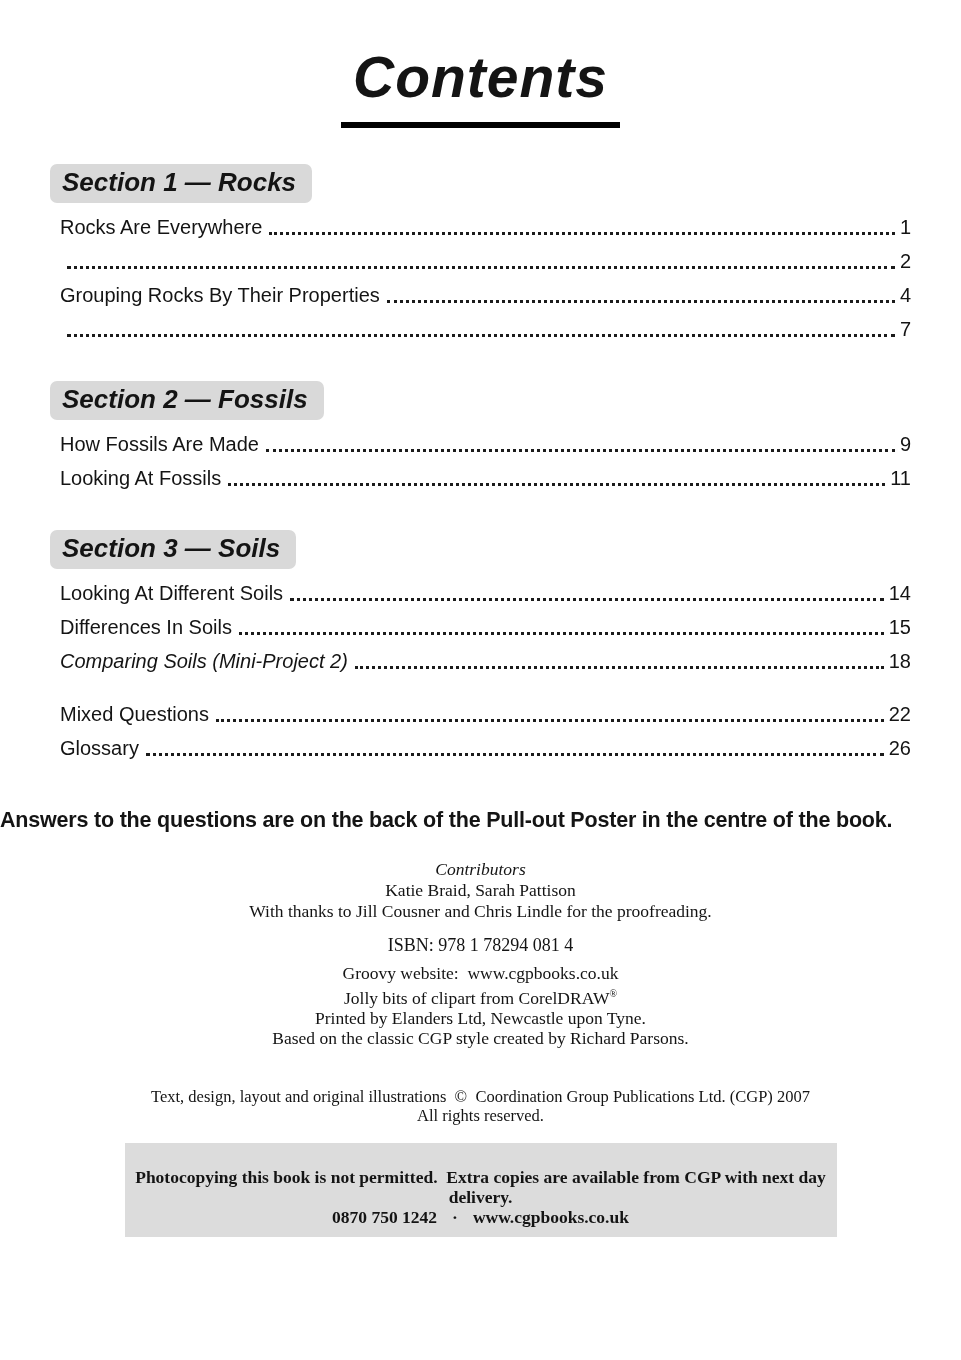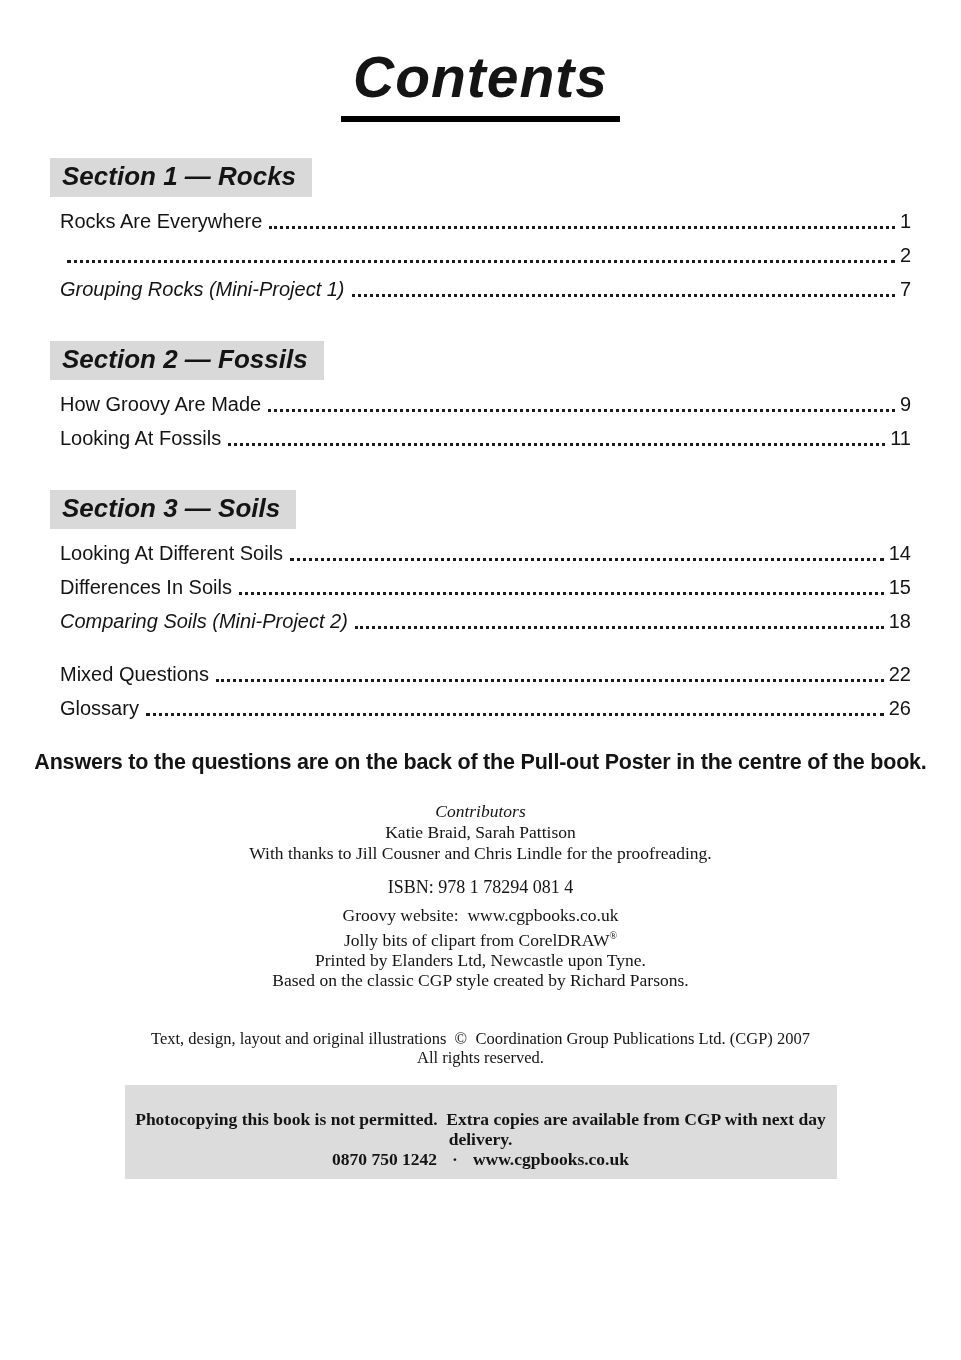--- a/index.html
+++ b/index.html
@@ -10,50 +10,50 @@
   }
   *{box-sizing:border-box;}
   html,body{margin:0;padding:0;}
   body{
     width:961px;height:1360px;background:#ffffff;overflow:hidden;
     font-family:"Liberation Sans",sans-serif;color:var(--ink);
   }
   
   .title-wrap{text-align:center;margin-top:44px;}
   .title{
-    display:inline-block;margin:0;padding:0 12px 6px;
+    display:inline-block;margin:0;padding:0 12px 12px;
     font-size:57px;font-style:italic;font-weight:bold;letter-spacing:1px;
     border-bottom:6px solid #000;
   }
   
   #toc{margin-top:36px;}
   .toc-section{margin-top:0;}
   #toc .toc-section + .toc-section{margin-top:40px;}
   .section-heading{
     display:inline-block;background:var(--heading-bg);
     font-size:26px;font-weight:bold;font-style:italic;
-    padding:3px 16px 5px 12px;margin:0 0 13px 50px;
+    padding:3px 16px 5px 12px;margin:0 0 13px 50px;border-radius:7px;
   }
   .toc-row{
     display:flex;align-items:baseline;
     margin:0 50px 11px 60px;font-size:20px;line-height:23px;
   }
   .toc-row .lbl{white-space:nowrap;}
   .toc-row .lbl.italic{font-style:italic;}
   .toc-row .leader{flex:1;position:relative;align-self:stretch;}
   .toc-row .leader::after{
     content:"";position:absolute;left:7px;right:5px;bottom:4px;
     border-bottom:3px dotted var(--dots);
   }
   .toc-row .pg{white-space:nowrap;}
   #extra{margin-top:30px;}
   
   .answers{
-    text-align:center;font-weight:bold;font-size:21.5px;
-    letter-spacing:-0.2px;margin:30px 0 0;
+    font-weight:bold;font-size:21.5px;
+    letter-spacing:-0.2px;margin:48px 0 0;
   }
   
   .pub{
     text-align:center;margin-top:26px;
     font-family:"Liberation Serif","DejaVu Serif",serif;
   }
   .pub-main{font-size:22px;line-height:26px;}
   .pub-it{font-style:italic;font-size:17.5px;line-height:21px;margin-top:4px;}
   .pub-line{font-size:17.5px;line-height:20.5px;}
   .isbn{font-size:18px;line-height:21px;margin-top:14px;margin-bottom:7px;}
@@ -85,26 +85,29 @@
 
   <div id="toc">
       <div class="toc-section"><div class="section-heading">Section 1 — Rocks</div><div class="toc-row">
           <span class="lbl">Rocks Are Everywhere</span>
           <span class="leader"></span>
           <span class="pg">1</span>
         </div><div class="toc-row">
           <span class="leader"></span>
           <span class="pg">2</span>
         </div><div class="toc-row">
-          <span class="lbl italic">Grouping Rocks (Mini-Project 1)</span>
+          <span class="lbl">Grouping Rocks By Their Properties</span>
+          <span class="leader"></span>
+          <span class="pg">4</span>
+        </div><div class="toc-row">
           <span class="leader"></span>
           <span class="pg">7</span>
         </div></div>
       <div class="toc-section"><div class="section-heading">Section 2 — Fossils</div><div class="toc-row">
-          <span class="lbl">How Groovy Are Made</span>
+          <span class="lbl">How Fossils Are Made</span>
           <span class="leader"></span>
           <span class="pg">9</span>
         </div><div class="toc-row">
           <span class="lbl">Looking At Fossils</span>
           <span class="leader"></span>
           <span class="pg">11</span>
         </div></div>
       <div class="toc-section"><div class="section-heading">Section 3 — Soils</div><div class="toc-row">
           <span class="lbl">Looking At Different Soils</span>
           <span class="leader"></span>

